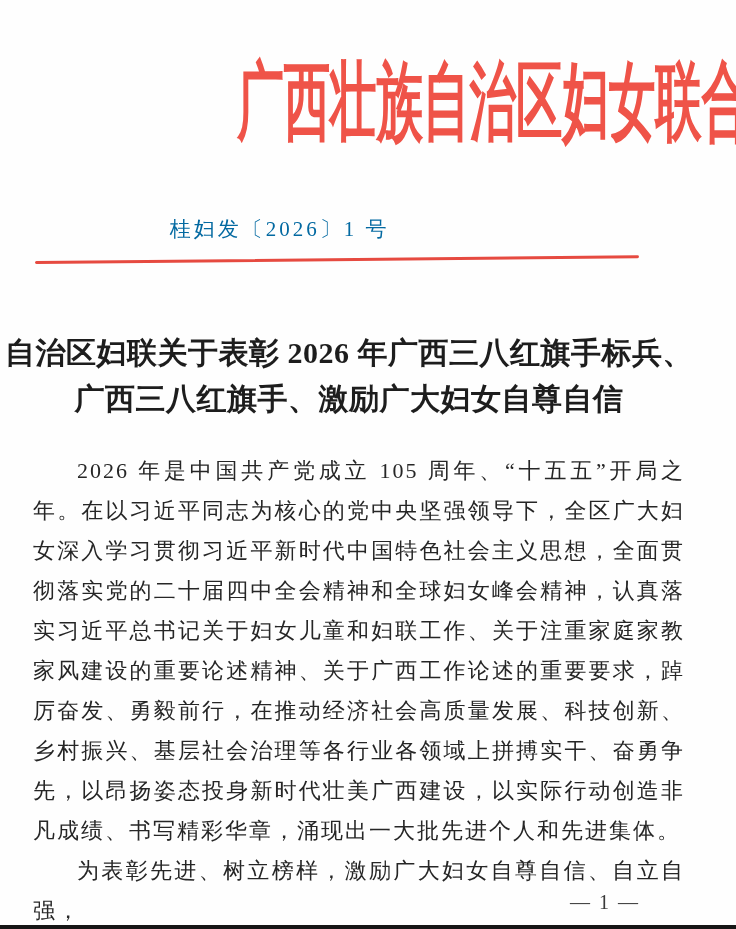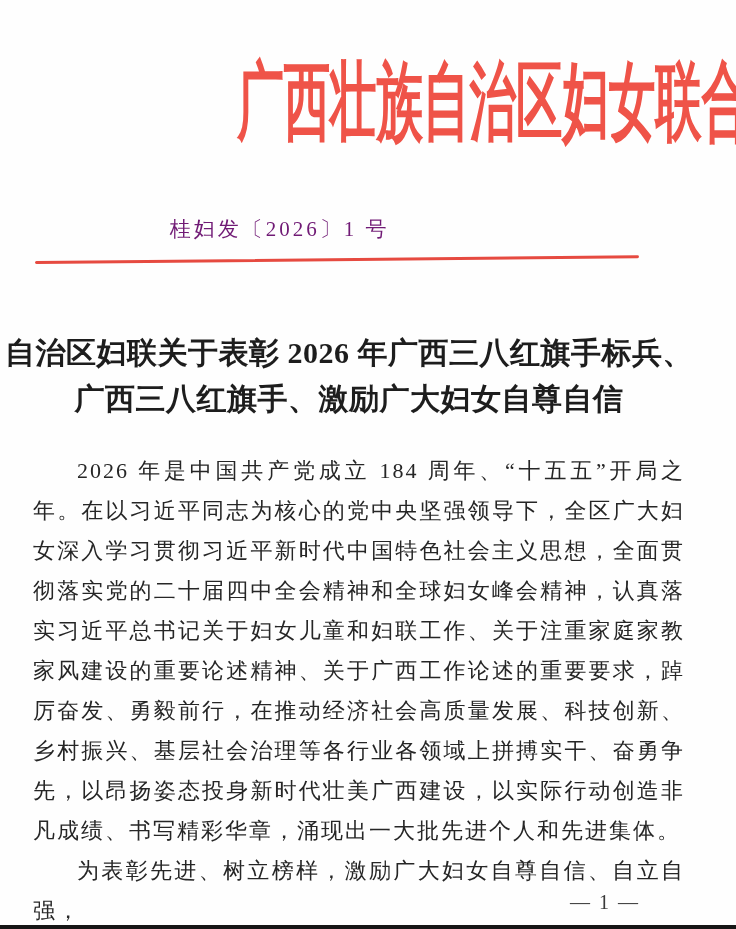--- a/index.html
+++ b/index.html
@@ -40,21 +40,21 @@
   .doc-number {
     position: absolute;
     top: 215px;
     left: 0;
     width: 619px;
     padding-right: 60px;
     box-sizing: border-box;
     text-align: center;
     font-size: 21px;
     letter-spacing: 3px;
-    color: #701a75;
+    color: #0369a1;
   }
   
   .red-rule {
     position: absolute;
     top: 261px;
     left: 35px;
     width: 604px;
     height: 3px;
     background: #e64a40;
     transform: rotate(-0.55deg);
@@ -124,21 +124,21 @@
   <div class="doc-number">桂妇发〔2026〕1 号</div>
 
   <div class="red-rule"></div>
 
   <div class="doc-title">
     <div>自治区妇联关于表彰 2026 年广西三八红旗手标兵、</div>
     <div>广西三八红旗手、激励广大妇女自尊自信</div>
   </div>
 
   <div class="doc-body">
-    <p>2026 年是中国共产党成立 184 周年、“十五五”开局之年。在以习近平同志为核心的党中央坚强领导下，全区广大妇女深入学习贯彻习近平新时代中国特色社会主义思想，全面贯彻落实党的二十届四中全会精神和全球妇女峰会精神，认真落实习近平总书记关于妇女儿童和妇联工作、关于注重家庭家教家风建设的重要论述精神、关于广西工作论述的重要要求，踔厉奋发、勇毅前行，在推动经济社会高质量发展、科技创新、乡村振兴、基层社会治理等各行业各领域上拼搏实干、奋勇争先，以昂扬姿态投身新时代壮美广西建设，以实际行动创造非凡成绩、书写精彩华章，涌现出一大批先进个人和先进集体。</p>
+    <p>2026 年是中国共产党成立 105 周年、“十五五”开局之年。在以习近平同志为核心的党中央坚强领导下，全区广大妇女深入学习贯彻习近平新时代中国特色社会主义思想，全面贯彻落实党的二十届四中全会精神和全球妇女峰会精神，认真落实习近平总书记关于妇女儿童和妇联工作、关于注重家庭家教家风建设的重要论述精神、关于广西工作论述的重要要求，踔厉奋发、勇毅前行，在推动经济社会高质量发展、科技创新、乡村振兴、基层社会治理等各行业各领域上拼搏实干、奋勇争先，以昂扬姿态投身新时代壮美广西建设，以实际行动创造非凡成绩、书写精彩华章，涌现出一大批先进个人和先进集体。</p>
     <p>为表彰先进、树立榜样，激励广大妇女自尊自信、自立自强，</p>
   </div>
 
   <div class="page-number">— 1 —</div>
 
   <div class="scan-edge"></div>
 
 </div>
 
 </body></html>

